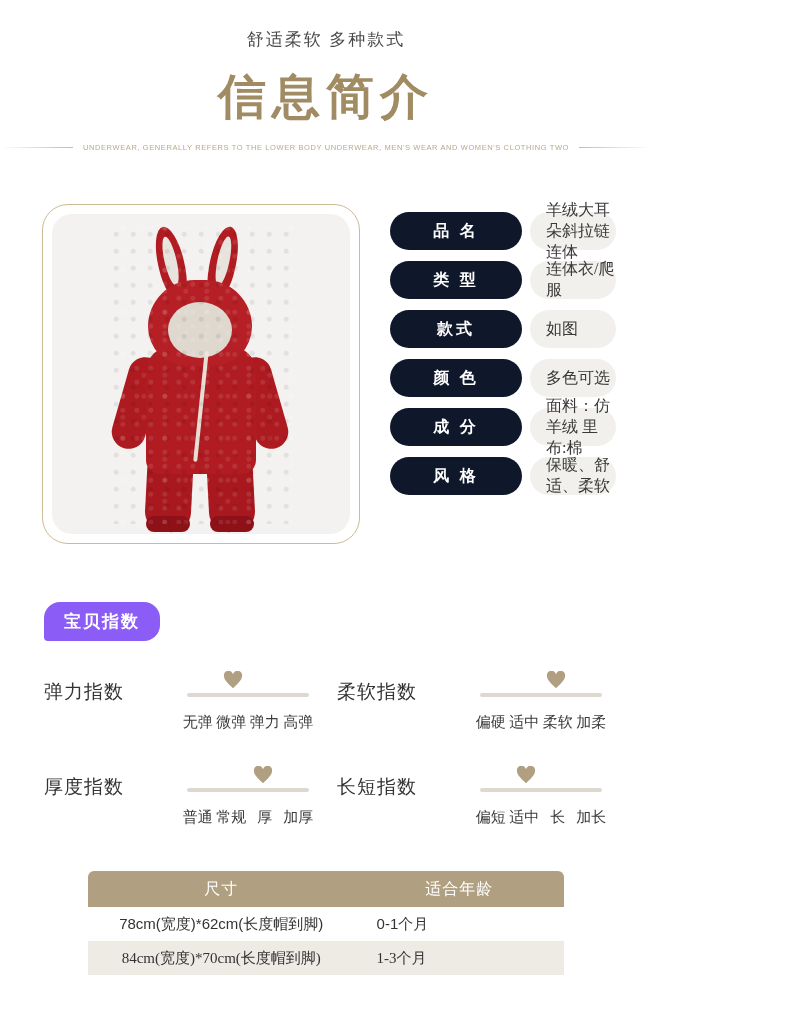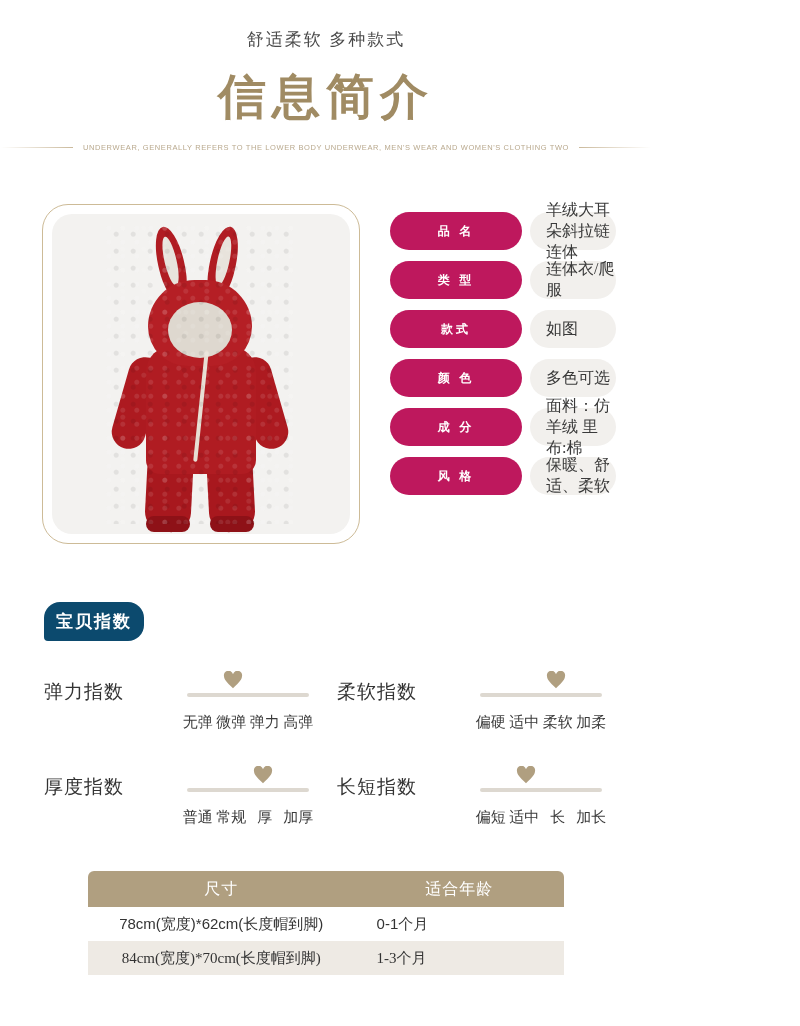--- a/index.html
+++ b/index.html
@@ -187,27 +187,27 @@
     flex-direction: column;
     gap: 11px;
   }
   .spec-row {
     display: flex;
     align-items: stretch;
     height: 38px;
   }
   .spec-key {
     width: 132px;
-    background: #be185d;
+    background: #0f172a;
     color: #ffffff;
     border-radius: 19px;
     display: flex;
     align-items: center;
     justify-content: center;
-    font-size: 12px;
+    font-size: 16px;
     letter-spacing: 3px;
     font-weight: 700;
     flex: 0 0 auto;
   }
   .spec-val {
     flex: 1;
     margin-left: 8px;
     background: #f2f0ed;
     border-radius: 19px;
     display: flex;
@@ -215,26 +215,26 @@
     padding-left: 16px;
     font-size: 16px;
     color: #3a3a3a;
     font-family: Liberation Serif, serif;
   }
 
   
   .index-section { margin-top: 58px; padding: 0 44px; }
   .index-tag {
     display: inline-block;
-    background: #0c4a6e;
+    background: #8b5cf6;
     color: #ffffff;
     font-size: 17px;
     font-weight: 700;
     letter-spacing: 2px;
-    padding: 8px 12px;
+    padding: 8px 20px;
     border-radius: 16px 16px 16px 4px;
   }
   .index-grid {
     margin-top: 26px;
     display: grid;
     grid-template-columns: 1fr 1fr;
     row-gap: 30px;
     column-gap: 22px;
   }
   .index-item { display: flex; align-items: flex-start; gap: 47px; }

